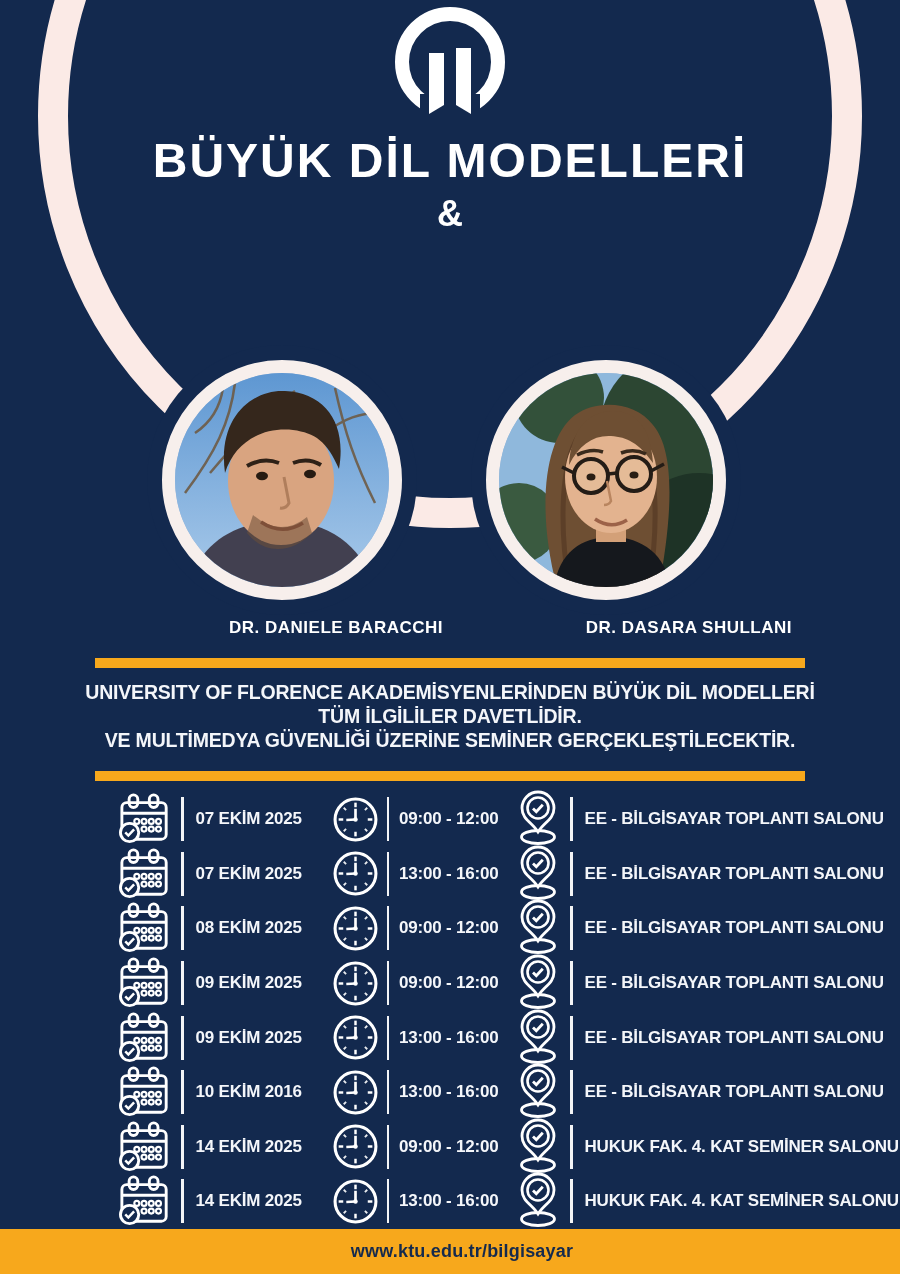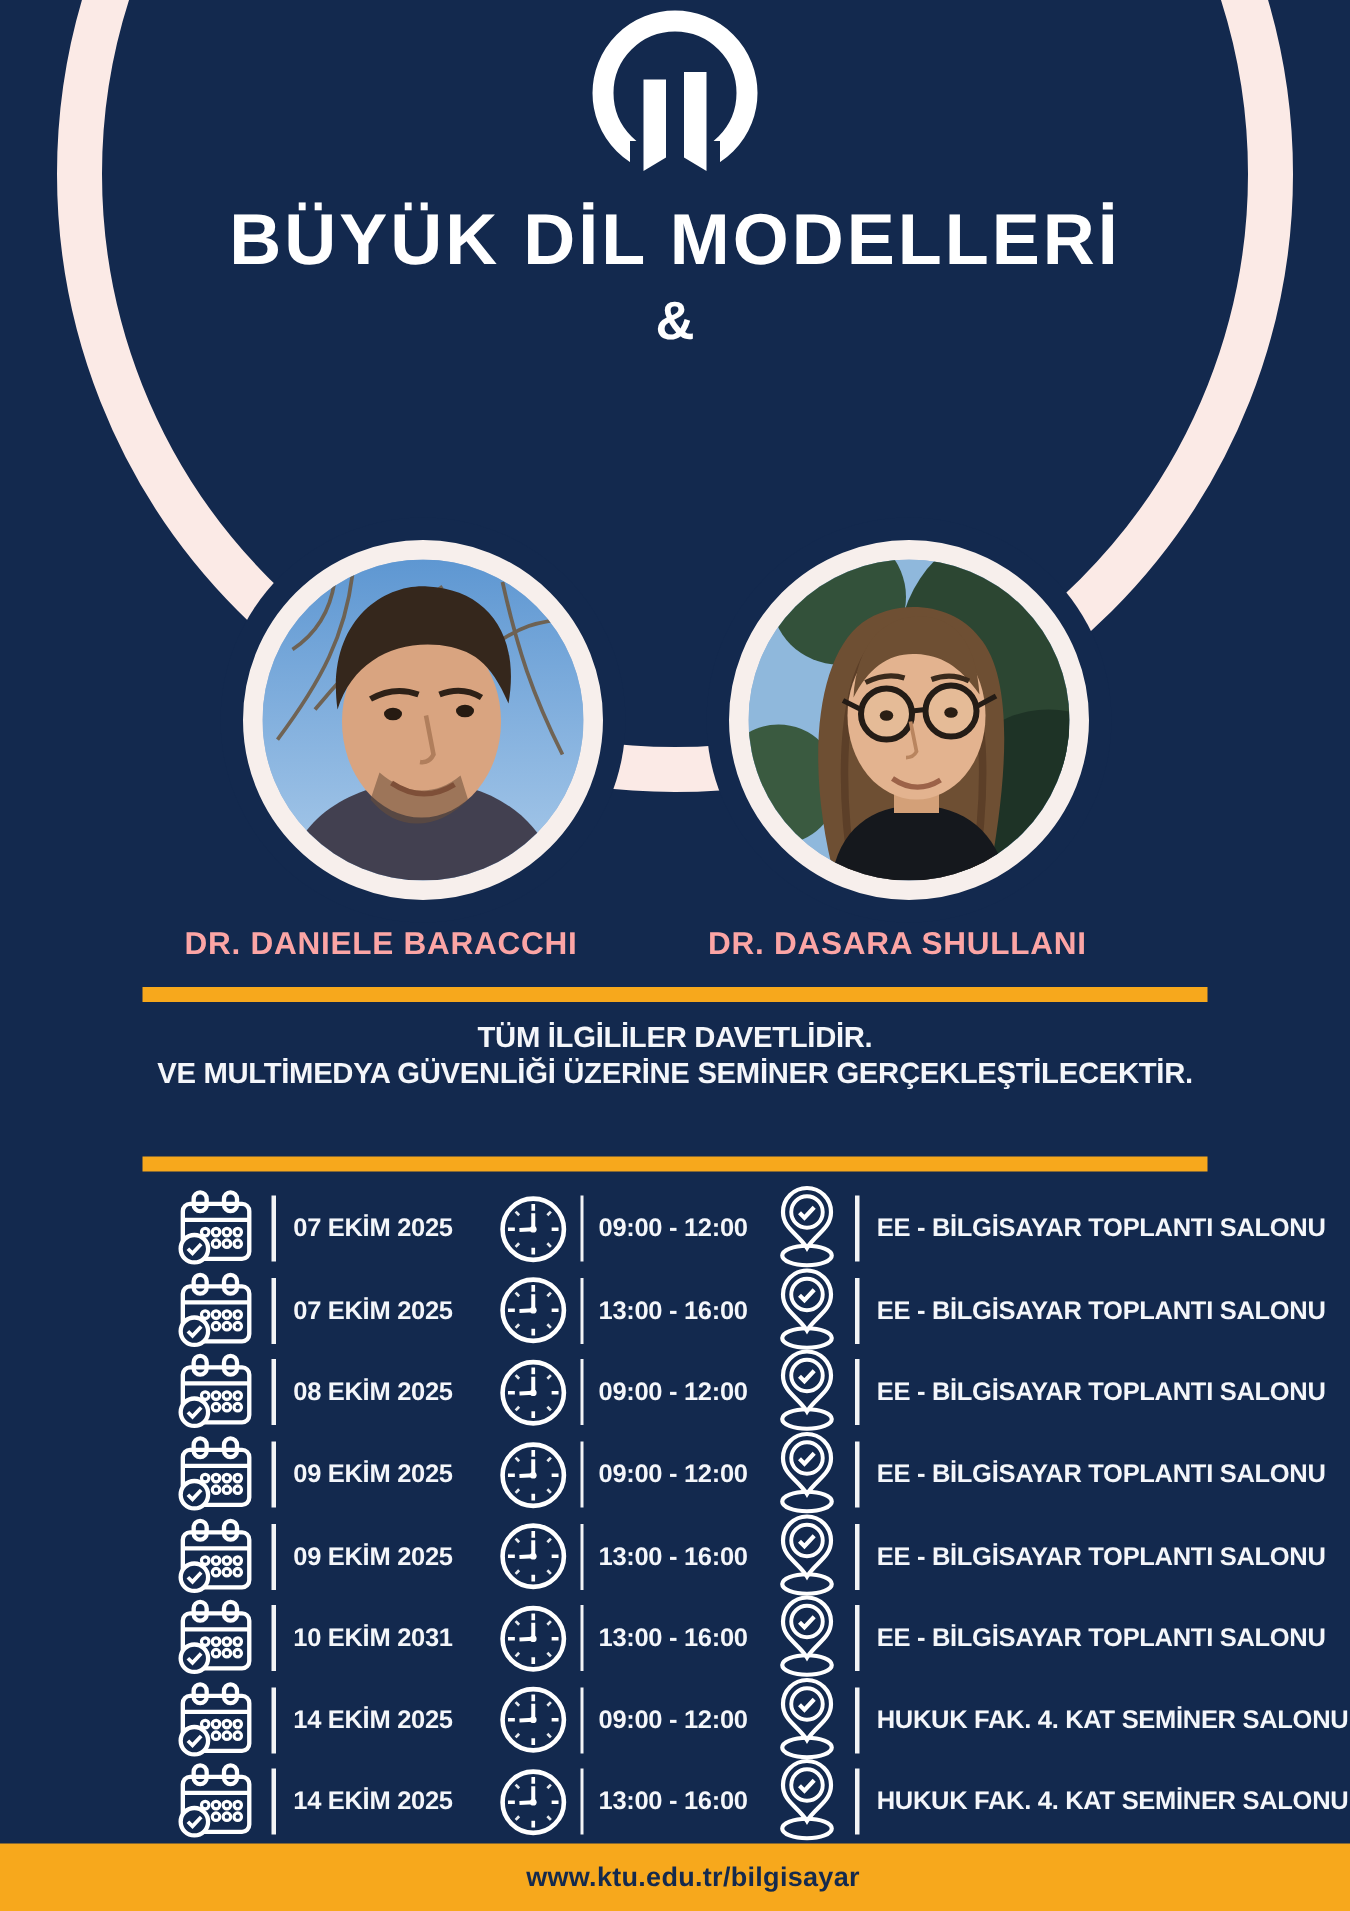--- a/index.html
+++ b/index.html
@@ -30,22 +30,22 @@
   .photo-circle{
     position:absolute;top:360px;width:214px;height:214px;border-radius:50%;
     border:13px solid #F7EFEC;box-shadow:0 0 0 15px var(--navy);
     overflow:hidden;z-index:2;background:#9cb6d6;
   }
   .photo-circle svg{display:block;width:100%;height:100%;}
   .photo-left{left:162px;}
   .photo-right{left:486px;}
   
   .name{
-    position:absolute;top:618px;width:320px;text-align:left;
-    font-size:21px;font-weight:bold;letter-spacing:0.5px;color:#fca5a5;z-index:3;
+    position:absolute;top:618px;width:320px;text-align:right;
+    font-size:17px;font-weight:bold;letter-spacing:0.5px;color:#ffffff;z-index:3;
   }
   .name-left{left:123px;}
   .name-right{left:472px;}
   
   .bar{position:absolute;left:95px;width:710px;height:10px;background:var(--orange);z-index:3;}
   .bar-top{top:658px;}
   .bar-bottom{top:771px;}
   
   .desc{
     position:absolute;left:0;right:0;top:680px;text-align:center;z-index:3;
@@ -146,20 +146,21 @@
       <path d="M108,108 l4,20 q-2,4 -7,4" stroke="#B9855F" stroke-width="2.5" fill="none"></path>
       <path d="M96,146 q16,11 32,1" stroke="#9C6248" stroke-width="3.5" fill="none"></path>
     </svg>
   </div>
 
   <div class="name name-left">DR. DANIELE BARACCHI</div>
   <div class="name name-right">DR. DASARA SHULLANI</div>
 
   <div class="bar bar-top"></div>
   <div class="desc">
+    <div>UNIVERSITY OF FLORENCE AKADEMİSYENLERİNDEN BÜYÜK DİL MODELLERİ</div>
     <div>TÜM İLGİLİLER DAVETLİDİR.</div>
     <div>VE MULTİMEDYA GÜVENLİĞİ ÜZERİNE SEMİNER GERÇEKLEŞTİLECEKTİR.</div>
   </div>
   <div class="bar bar-bottom"></div>
 
   <div class="schedule">
     <div class="row">
       <svg class="ico" width="58" height="52" viewBox="0 0 58 54">
         <rect x="5" y="10" width="46" height="38" rx="5" fill="none" stroke="#FFFFFF" stroke-width="3"></rect>
         <line x1="5" y1="21" x2="51" y2="21" stroke="#FFFFFF" stroke-width="3"></line>
@@ -421,21 +422,21 @@
           <circle cx="35.5" cy="29.5" r="2.6"></circle>
             <circle cx="43" cy="29.5" r="2.6"></circle>
           <circle cx="28" cy="37.5" r="2.6"></circle>
             <circle cx="35.5" cy="37.5" r="2.6"></circle>
             <circle cx="43" cy="37.5" r="2.6"></circle>
         </g>
         <circle cx="13" cy="41" r="9.5" fill="#13294E" stroke="#FFFFFF" stroke-width="3"></circle>
         <path d="M8.5,41 l3.2,3.2 l6,-6.5" fill="none" stroke="#FFFFFF" stroke-width="2.6"></path>
       </svg>
       <div class="vsep s1"></div>
-      <div class="cell c-date">10 EKİM 2031</div>
+      <div class="cell c-date">10 EKİM 2016</div>
       <svg class="ico" width="47" height="47" viewBox="0 0 46 46">
         <circle cx="23" cy="23" r="20" fill="none" stroke="#FFFFFF" stroke-width="3"></circle>
         <g stroke="#FFFFFF" stroke-width="2.4">
           <line x1="23" y1="6.5" x2="23" y2="11"></line>
             <line x1="23" y1="35" x2="23" y2="39.5"></line>
           <line x1="6.5" y1="23" x2="11" y2="23"></line>
             <line x1="35" y1="23" x2="39.5" y2="23"></line>
         </g>
         <g stroke="#FFFFFF" stroke-width="1.8" opacity="0.9">
           <line x1="11.5" y1="11.5" x2="13.8" y2="13.8"></line>

